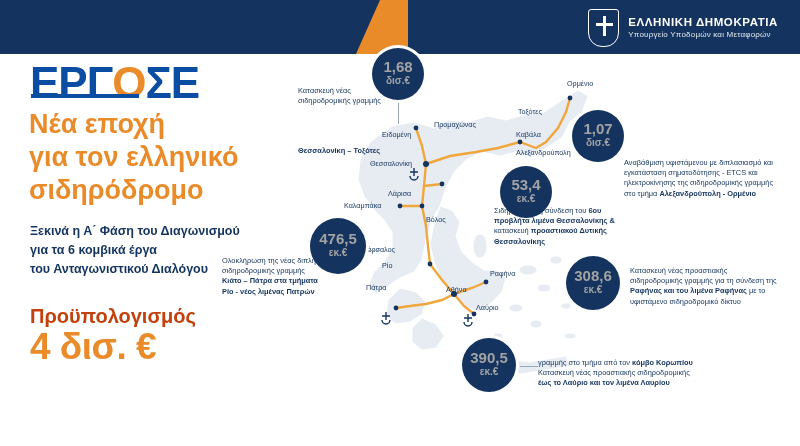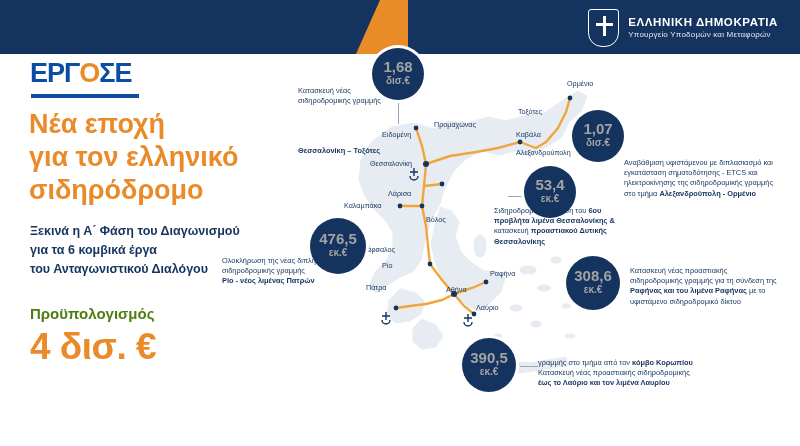--- a/index.html
+++ b/index.html
@@ -46,38 +46,38 @@
   }
   .gov-emblem .cross-h{
     position:absolute;left:6.5px;top:12.5px;width:17px;height:3px;background:#fff;
   }
   .gov-text .l1{font-size:11.5px;letter-spacing:.6px;font-weight:bold;line-height:14px;}
   .gov-text .l2{font-size:8px;letter-spacing:.2px;line-height:12px;color:#e3e8f0;}
 
   
   .logo{
     position:absolute;left:30px;top:58px;
-    font-size:27px;font-weight:bold;letter-spacing:-1px;
+    font-size:44px;font-weight:bold;letter-spacing:-1px;
     color:#0a4da2;
   }
   .logo .o{color:#ea8b2a;}
   .logo-bar{
     position:absolute;left:31px;top:94px;width:108px;height:4px;background:#0a4da2;
   }
   .headline{
     position:absolute;left:29px;top:108px;width:300px;
     font-size:27px;line-height:33px;font-weight:bold;color:#ea8b2a;
   }
   .subhead{
     position:absolute;left:30px;top:222px;width:290px;
     font-size:12.5px;line-height:19px;font-weight:bold;color:#14345f;
   }
   .budget-label{
     position:absolute;left:30px;top:305px;
-    font-size:15px;font-weight:bold;color:#4d7c0f;
+    font-size:20px;font-weight:bold;color:#c2410c;
   }
   .budget-value{
     position:absolute;left:30px;top:326px;
     font-size:37px;font-weight:bold;color:#ea8b2a;letter-spacing:-.5px;
   }
 
   
   .map{
     position:absolute;left:330px;top:56px;width:330px;height:380px;
   }
@@ -242,21 +242,21 @@
   <div class="bubble" style="left:372px;top:48px;width:52px;height:52px;">
     <div class="amount">1,68</div>
     <div class="unit">δισ.€</div>
   </div>
 
   <div class="bubble" style="left:572px;top:110px;width:52px;height:52px;">
     <div class="amount">1,07</div>
     <div class="unit">δισ.€</div>
   </div>
 
-  <div class="bubble" style="left:524px;top:166px;width:52px;height:52px;">
+  <div class="bubble" style="left:500px;top:166px;width:52px;height:52px;">
     <div class="amount">53,4</div>
     <div class="unit">εκ.€</div>
   </div>
 
   <div class="bubble" style="left:310px;top:218px;width:56px;height:56px;">
     <div class="amount">476,5</div>
     <div class="unit">εκ.€</div>
   </div>
 
   <div class="bubble" style="left:566px;top:256px;width:54px;height:54px;">
@@ -285,20 +285,21 @@
   <div class="note right" style="left:494px;top:206px;width:130px;">
     <div><span>Σιδηροδρομική σύνδεση του </span><b>6ου</b></div>
     <div style="font-weight:bold;">προβλήτα λιμένα Θεσσαλονίκης &amp;</div>
     <div><span>κατασκευή </span><b>προαστιακού Δυτικής</b></div>
     <div style="font-weight:bold;">Θεσσαλονίκης</div>
   </div>
 
   <div class="note left" style="left:222px;top:256px;width:140px;">
     <div>Ολοκλήρωση της νέας διπλής</div>
     <div>σιδηροδρομικής γραμμής</div>
+    <div style="font-weight:bold;">Κιάτο – Πάτρα στα τμήματα</div>
     <div style="font-weight:bold;">Ρίο - νέος λιμένας Πατρών</div>
   </div>
 
   <div class="note right" style="left:630px;top:266px;width:166px;">
     <div>Κατασκευή νέας προαστιακής</div>
     <div>σιδηροδρομικής γραμμής για τη σύνδεση της</div>
     <div><b>Ραφήνας και του λιμένα Ραφήνας</b> <span>με το</span></div>
     <div>υφιστάμενο σιδηροδρομικό δίκτυο</div>
   </div>
 

